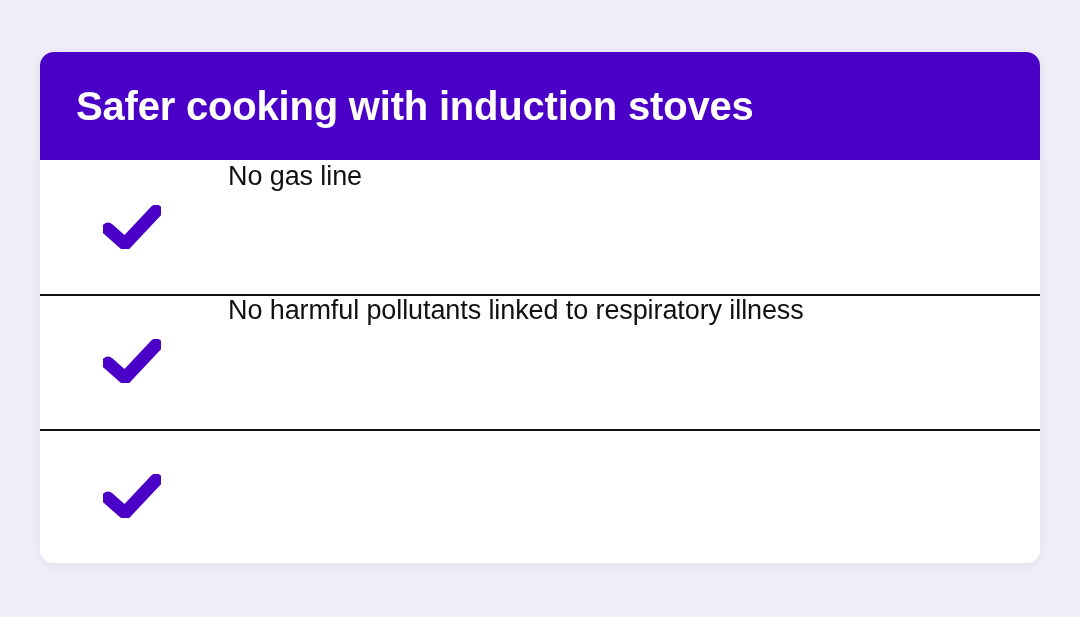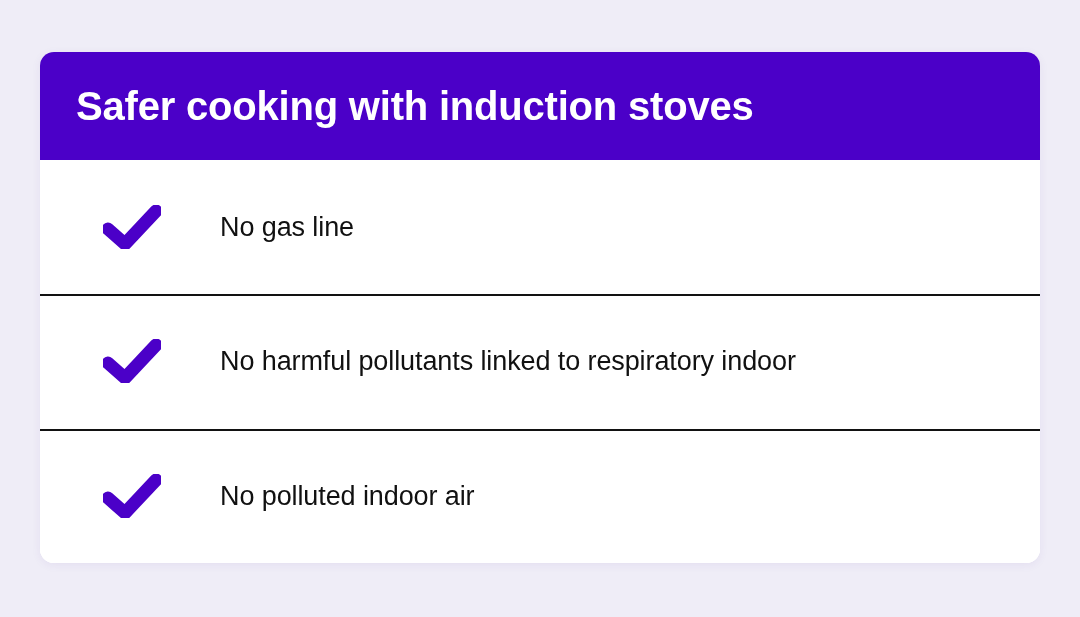--- a/index.html
+++ b/index.html
@@ -55,23 +55,23 @@
   .rows {
     flex: 1 1 auto;
     display: flex;
     flex-direction: column;
     background: #ffffff;
   }
 
   .row {
     flex: 1 1 0;
     display: flex;
-    align-items: center;
     position: relative;
     background: #ffffff;
+    gap: 8px;
   }
 
   .row + .row::before {
     content: "";
     position: absolute;
     left: 0;
     right: 0;
     top: 0;
     height: 2px;
     background: #121212;
@@ -123,27 +123,26 @@
         <div class="row-label">No gas line</div>
       </div>
 
 
       <div class="row">
         <div class="check-cell">
           <svg class="check-icon" viewBox="0 0 58 44">
             <path d="M5 24 L22 39 L53 6" fill="none" stroke="#4B00C8" stroke-width="13" stroke-linecap="round" stroke-linejoin="round"></path>
           </svg>
         </div>
-        <div class="row-label">No harmful pollutants linked to respiratory indoor</div>
+        <div class="row-label">No harmful pollutants linked to respiratory illness</div>
       </div>
 
       <div class="row">
         <div class="check-cell">
           <svg class="check-icon" viewBox="0 0 58 44">
             <path d="M5 24 L22 39 L53 6" fill="none" stroke="#4B00C8" stroke-width="13" stroke-linecap="round" stroke-linejoin="round"></path>
           </svg>
         </div>
-        <div class="row-label">No polluted indoor air</div>
       </div>
 
     </div>
   </div>
 </div>
 
 </body></html>

